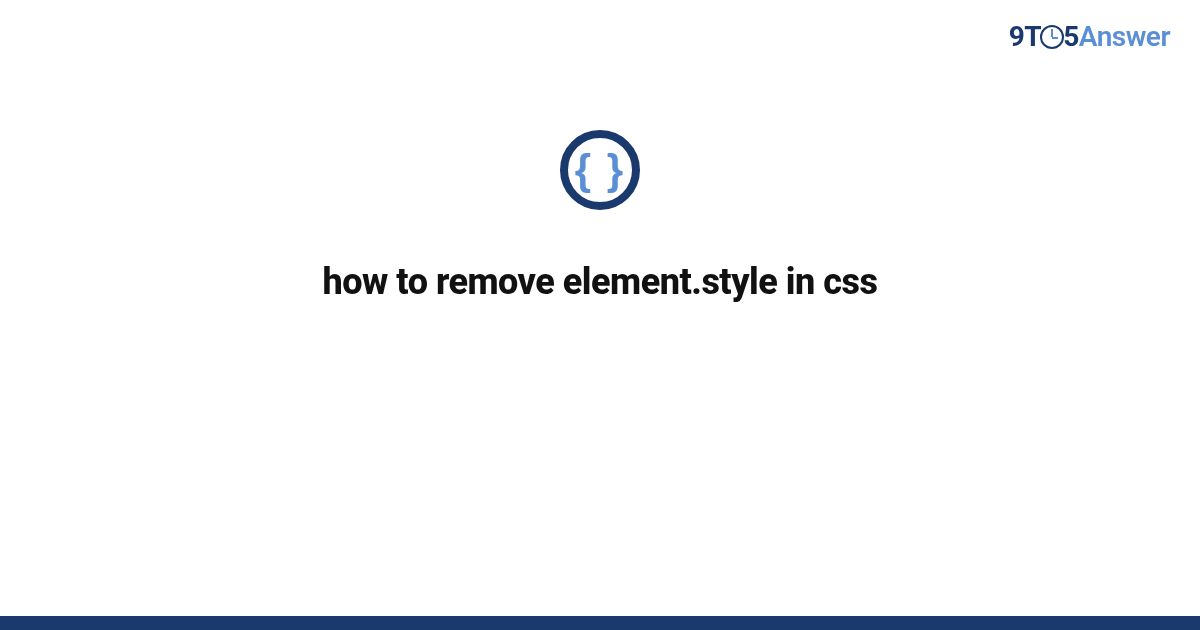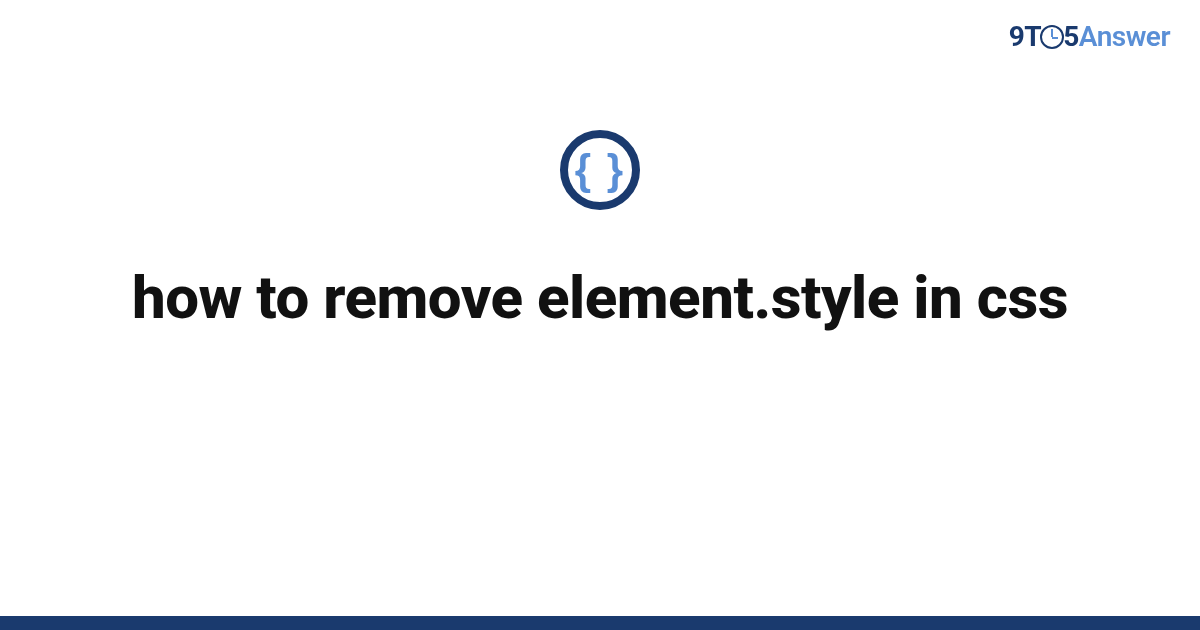--- a/index.html
+++ b/index.html
@@ -87,21 +87,21 @@
     }
     .topic-icon .braces {
       color: #5a8fd6;
       font-size: 42px;
       font-weight: 800;
       line-height: 1;
       letter-spacing: 2px;
       font-family: "Segoe UI", Arial, sans-serif;
     }
     .title {
-      font-size: 60px;
+      font-size: 36px;
       font-weight: 800;
       color: #111111;
       line-height: 1.25;
       padding: 0 60px;
       letter-spacing: -0.5px;
     }
     .footer-bar {
       position: absolute;
       bottom: 0;
       left: 0;

